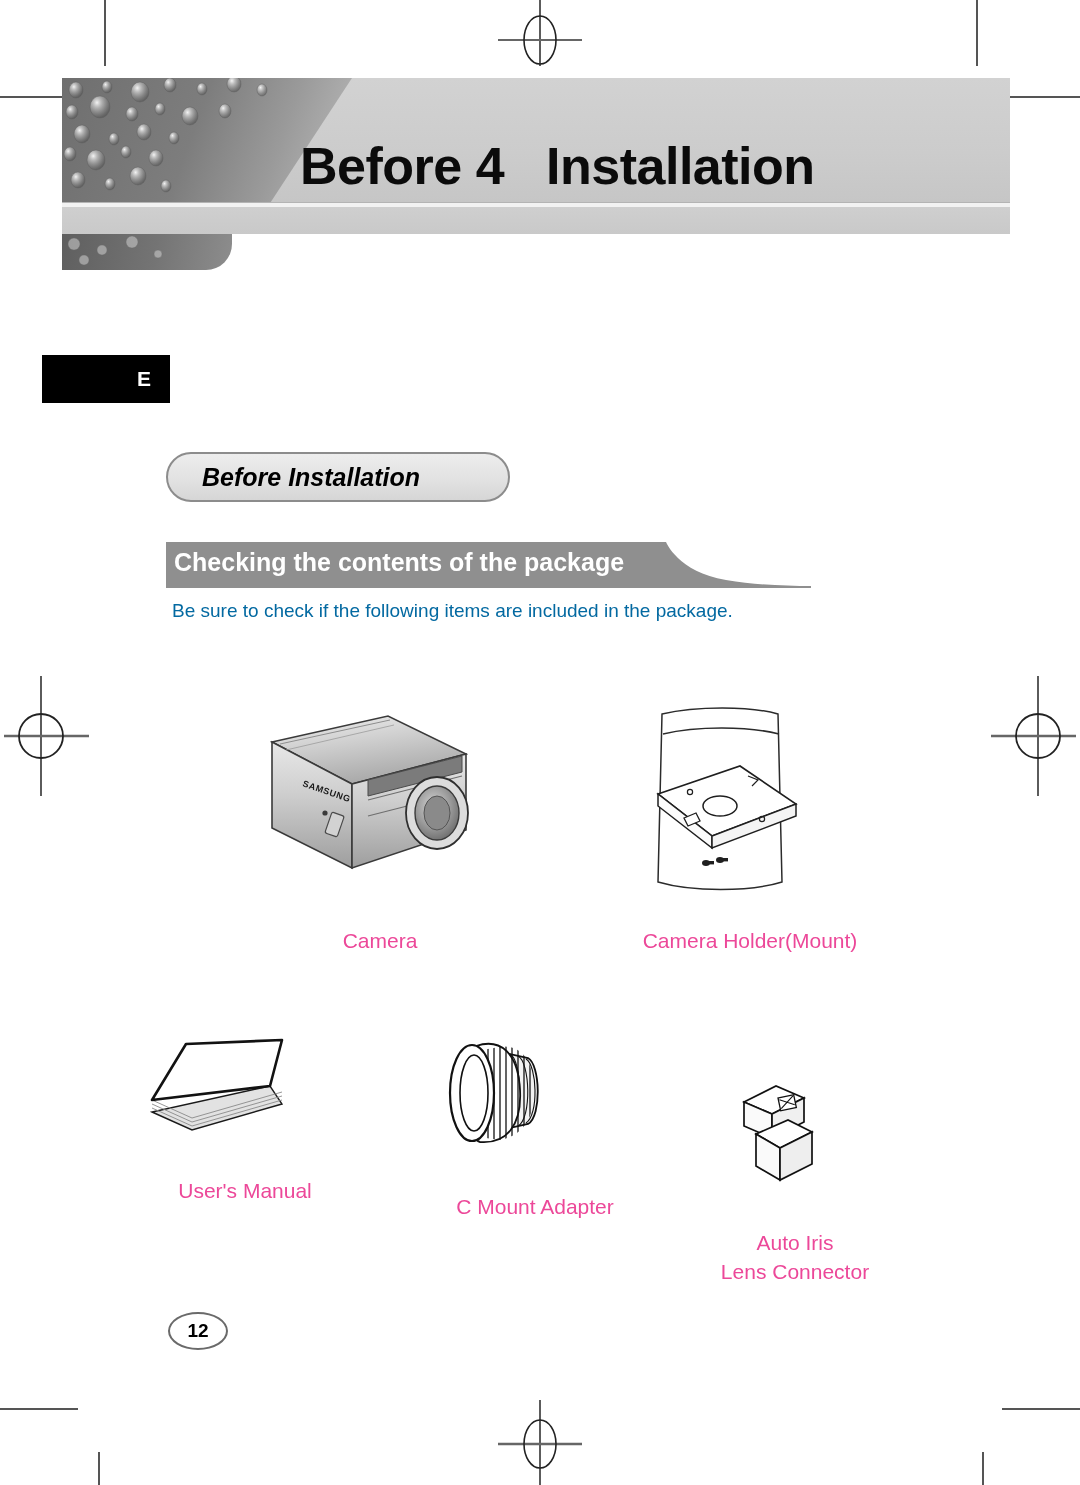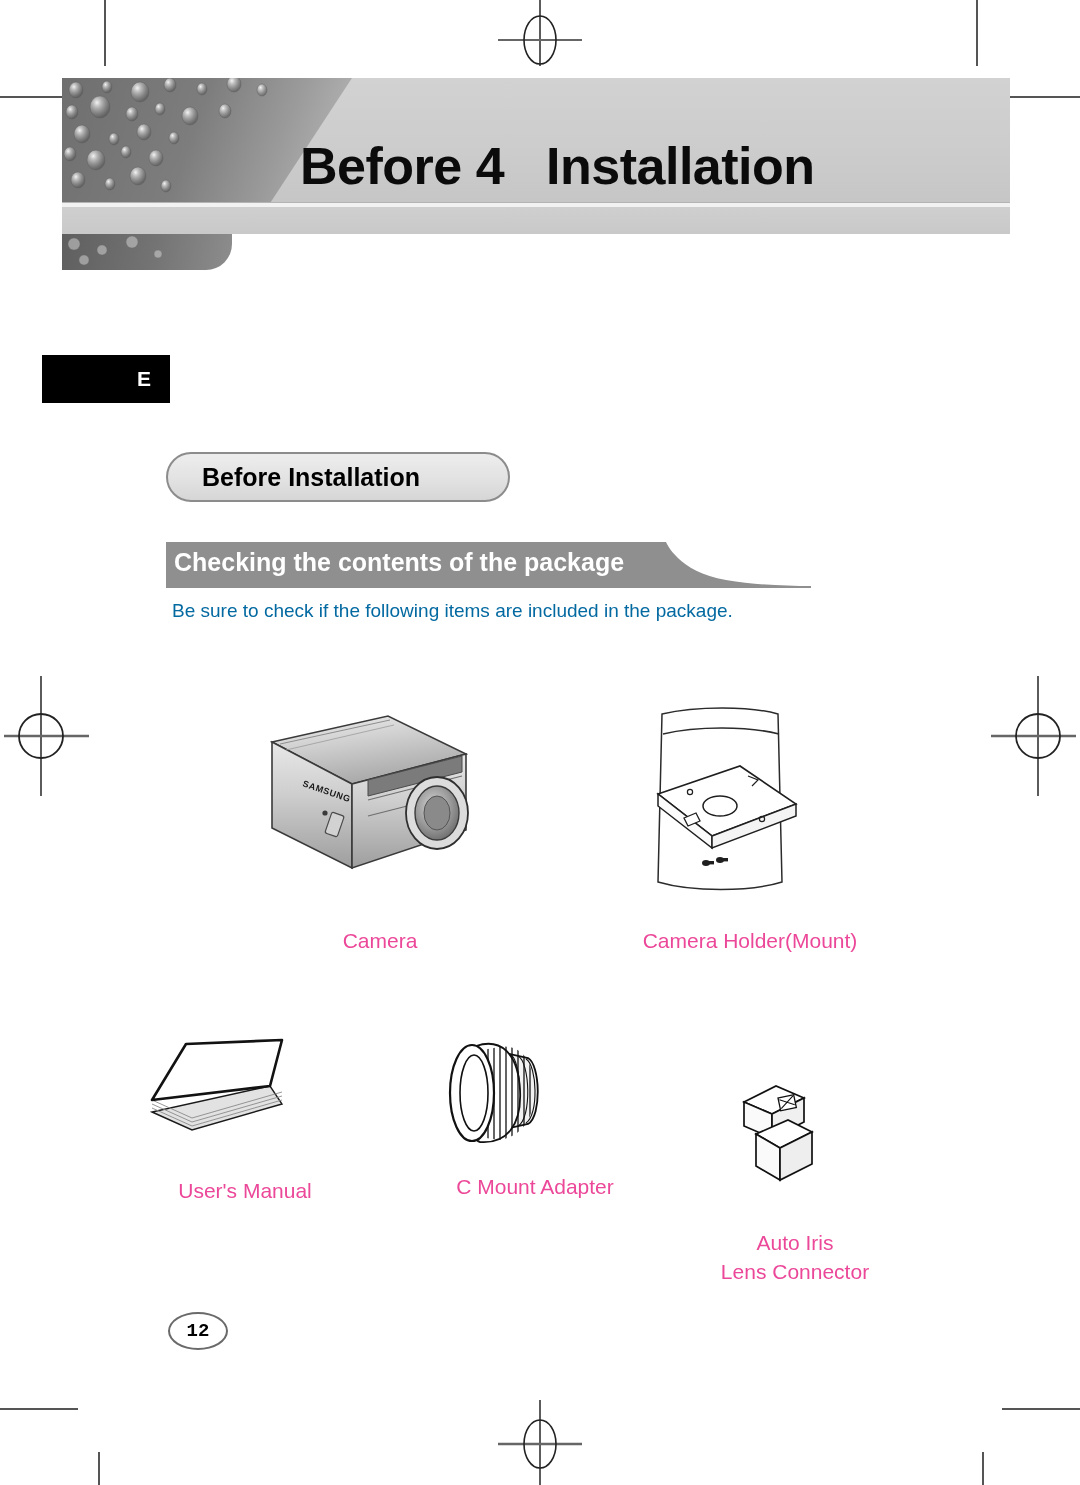--- a/index.html
+++ b/index.html
@@ -154,20 +154,21 @@
     top: 452px;
     width: 344px;
     height: 50px;
     border: 2px solid #8c8c8c;
     border-radius: 26px;
     background: linear-gradient(to bottom, #ededed 0%, #e2e2e2 55%, #d6d6d6 100%);
     display: flex;
     align-items: center;
     padding-left: 34px;
     box-sizing: border-box;
+    font-style: italic;
   }
   .pill span {
     font-size: 25px;
     font-weight: bold;
     color: #000000;
   }
 
   
   .banner {
     position: absolute;
@@ -215,21 +216,20 @@
     left: 168px;
     top: 1312px;
     width: 56px;
     height: 34px;
     border: 2.5px solid #6a6a6a;
     border-radius: 50%;
     display: flex;
     align-items: center;
     justify-content: center;
     background: #ffffff;
-    font-family: Liberation Mono, monospace;
   }
   .page-num span {
     font-size: 19px;
     font-weight: bold;
     color: #000000;
   }
 </style>
 </head>
 <body>
 
@@ -487,21 +487,21 @@
             <path d="M92,20 L92,126"></path>
           <path d="M98,20 L98,126"></path>
             <path d="M104,20 L104,126"></path>
             <path d="M110,20 L110,126"></path>
         </g>
 
         <ellipse cx="52" cy="73" rx="22" ry="48" fill="#ffffff" stroke="#111111" stroke-width="2.2"></ellipse>
         <ellipse cx="54" cy="73" rx="14" ry="38" fill="#ffffff" stroke="#111111" stroke-width="1.6"></ellipse>
       </svg>
     </div>
-    <div class="caption" style="margin-top:12px;">C Mount Adapter</div>
+    <div class="caption" style="margin-top:32px;">C Mount Adapter</div>
   </div>
 
   <div class="item" style="left:700px; top:1072px; width:190px;">
     <div class="art">
       <svg width="150" height="140" viewBox="0 0 150 140">
 
         <path d="M44,30 L76,14 L104,26 L72,42 Z" fill="#ffffff" stroke="#111111" stroke-width="1.7"></path>
 
         <path d="M44,30 L72,42 L72,66 L44,54 Z" fill="#fafafa" stroke="#111111" stroke-width="1.7"></path>
 

